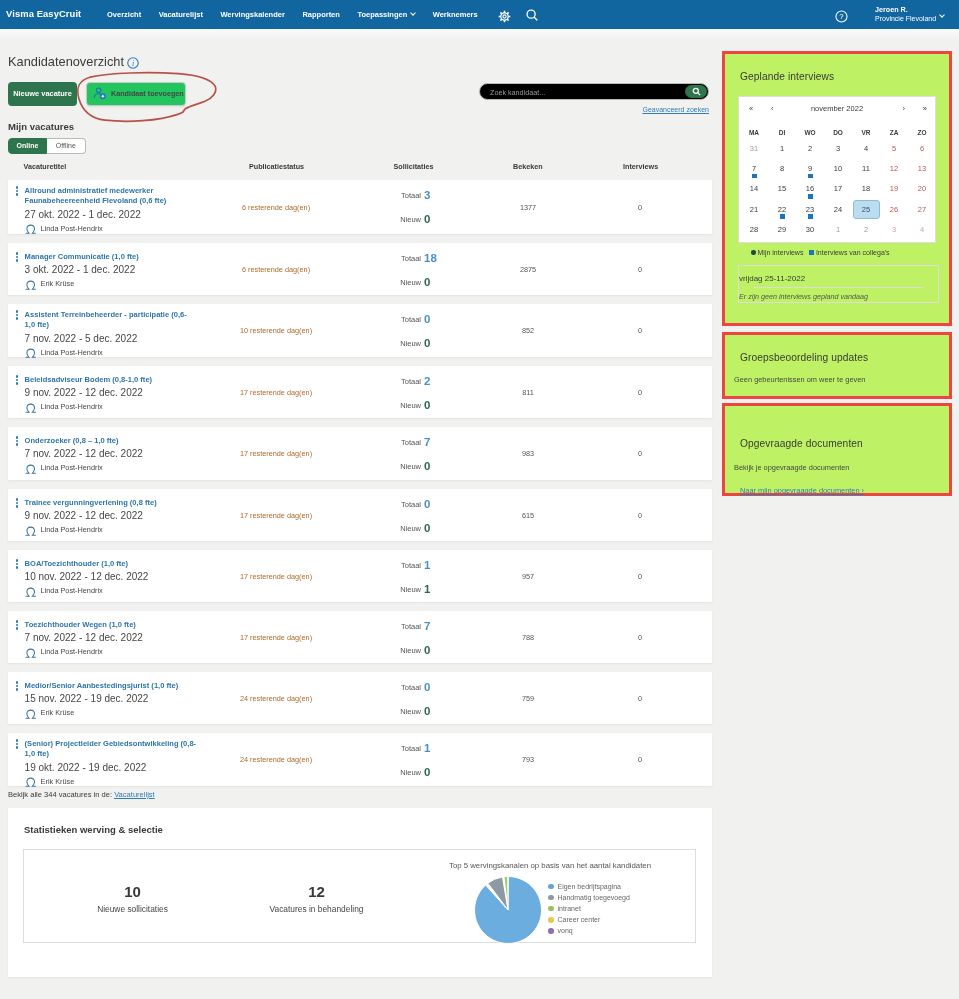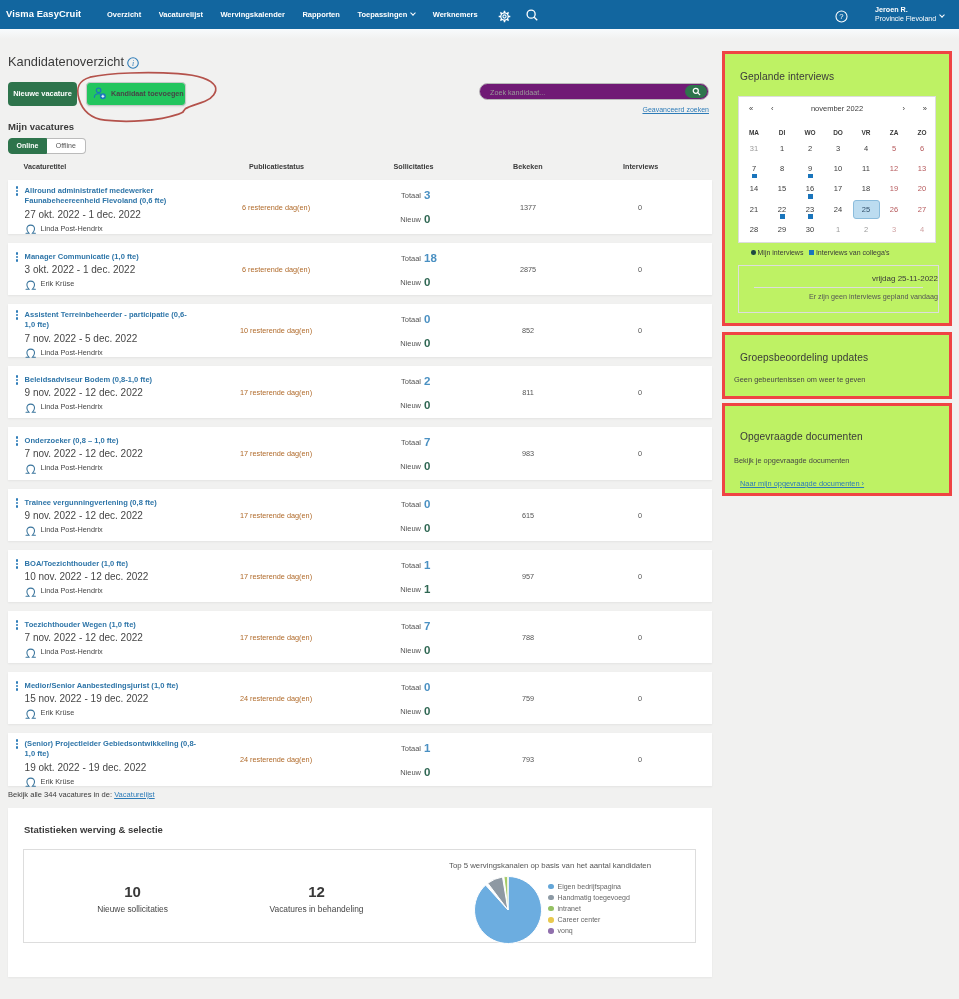--- a/index.html
+++ b/index.html
@@ -16,21 +16,21 @@
 .user b{font-size:7.2px}
 .uchev{position:absolute;left:939.5px;top:12.5px;width:4px;height:4px;border-right:1.1px solid #fff;border-bottom:1.1px solid #fff;transform:rotate(45deg)}
 
 .h1{position:absolute;left:8px;top:54px;font-size:12.8px;color:#3a3a3a}
 .infoico{position:absolute;left:126.5px;top:55px}
 
 .btn-green{position:absolute;left:8px;top:82px;width:69px;height:23.5px;background:#2e744c;border-radius:4px;color:#fff;font-size:7.45px;font-weight:600;text-align:center;line-height:23.5px}
 .btn-white{position:absolute;left:86px;top:82px;width:100px;height:23.5px;background:#22c55e;border:1px solid #c9c9c9;border-radius:4px;color:#464646;font-size:7.2px;font-weight:600;display:flex;align-items:center;white-space:nowrap;box-shadow:0 1px 2px rgba(0,0,0,.08)}
 .btn-white svg{margin:0 4px 0 6px;flex-shrink:0}
 
-.search{position:absolute;left:479px;top:83px;width:230px;height:17px;background:#701a75;border:1px solid #b9b9b9;border-radius:8.5px}
+.search{position:absolute;left:479px;top:83px;width:230px;height:17px;background:#000000;border:1px solid #b9b9b9;border-radius:8.5px}
 .search .ph{position:absolute;left:10px;top:3.5px;font-size:7.2px;color:#9a9a9a}
 .search .go{position:absolute;right:1px;top:1px;width:22px;height:13px;background:#2e744c;border-radius:6.5px;display:flex;align-items:center;justify-content:center}
 .advlink{position:absolute;left:479px;top:106px;width:230px;text-align:right;font-size:7px;color:#2e7cb8;text-decoration:underline}
 .h2{position:absolute;left:8px;top:120.5px;font-size:9.5px;font-weight:600;color:#3a3a3a}
 
 .toggle{position:absolute;left:8px;top:138px;height:16px;display:flex;font-size:7px}
 .toggle .on{width:39px;background:#2e744c;color:#fff;border:1px solid #2e744c;border-radius:4px 0 0 4px;text-align:center;line-height:14px;font-weight:600}
 .toggle .off{width:38.5px;background:#fff;color:#555;border:1px solid #bbb;border-left:none;border-radius:0 4px 4px 0;text-align:center;line-height:14px}
 
 .thead{position:absolute;left:8px;top:162px;width:704px;height:10px;font-size:7.2px;font-weight:bold;color:#3a3a3a}
@@ -56,44 +56,44 @@
 .c4{position:absolute;left:480px;top:0;width:80px;height:100%;display:flex;align-items:center;justify-content:center;font-size:7.3px;color:#555}
 .c5{position:absolute;left:592px;top:0;width:80px;height:100%;display:flex;align-items:center;justify-content:center;font-size:7.3px;color:#555}
 .seeall{position:absolute;left:8px;top:790px;font-size:7.55px;color:#3a3a3a}
 .seeall a{color:#2e7cb8;text-decoration:underline}
 
 .sb{position:absolute;left:722px;width:230px;background:#bef264;border:3px solid #ef4444}
 .p1{top:51px;height:275px}
 .p2{top:332px;height:67px}
 .p3{top:403px;height:93px}
 .sbh{font-size:10.2px;color:#3a3a3a;margin:17px 0 0 15px;letter-spacing:.1px}
-.p3 .sbh{margin-top:25px}
+.p3 .sbh{margin-top:32px}
 .sbt{font-size:7.4px;color:#464646;margin:12px 0 0 9px}
 .p3 .sbt{margin-top:14px}
 .sbl{font-size:7.4px;color:#2e7cb8;text-decoration:underline;margin:14px 0 0 15px}
 .cal{position:absolute;left:13px;top:42px;width:198px;height:147px;border:1px solid #ddd;background:#fff}
 .calhead{position:absolute;top:7px;left:0;width:100%;text-align:center;font-size:7.5px;color:#3a3a3a}
 .calhead .a{position:absolute;font-size:7.5px;color:#3a3a3a}
 .dnames{position:absolute;top:32px;left:1px;width:196px;display:flex}
 .dnames span{width:28px;text-align:center;font-size:6.5px;font-weight:bold;color:#3a3a3a}
 .weeks{position:absolute;top:42px;left:1px;width:196px}
 .crow{display:flex;height:20.2px}
 .cd{width:28px;text-align:center;font-size:7.5px;color:#3a3a3a;position:relative;line-height:20.2px}
 .cd.w{color:#b5575a}
 .cd.o{color:#9a9a9a}
 .cd.ow{color:#cfa0a1}
 .mk{position:absolute;left:12px;bottom:1px;width:4.5px;height:4.5px;background:#1a75bc}
 .selday{display:inline-block;width:27px;height:19px;background:#bcdcf0;border:1px solid #8bbcdc;border-radius:3px;color:#33506b;line-height:17px}
 .legend{position:absolute;left:26px;top:195px;font-size:7px;color:#3a3a3a;display:flex;align-items:center}
 .legend .d1{width:4.5px;height:4.5px;border-radius:50%;background:#1e4a41;margin-right:2px}
 .legend .d2{width:4.5px;height:4.5px;background:#1a75bc;margin:0 2px 0 6px}
-.daybox{position:absolute;left:13px;top:211px;width:201px;height:48px;border:1px solid #ddd;text-align:right}
+.daybox{position:absolute;left:13px;top:211px;width:201px;height:38px;border:1px solid #ddd;text-align:left}
 .daybox .dt{font-size:8px;color:#3a3a3a;margin-top:8px}
 .daybox .ln{height:1px;background:#ddd;margin:4px 15px 0 15px}
-.daybox .em{font-size:7.2px;color:#555;margin-top:4px}
+.daybox .em{font-style:italic;font-size:7.2px;color:#555;margin-top:4px}
 
 .stats{position:absolute;left:8px;top:808px;width:704px;height:169px;background:#fff;box-shadow:0 1px 2px rgba(0,0,0,.05)}
 .stats .sh{position:absolute;left:16px;top:16px;font-size:9.5px;font-weight:600;color:#3a3a3a}
 .sbox{position:absolute;left:15px;top:41px;width:673px;height:94px;border:1px solid #ddd}
 .stat1{position:absolute;left:41px;top:33px;width:135px;text-align:center}
 .stat2{position:absolute;left:225px;top:33px;width:135px;text-align:center}
 .snum2{font-size:15px;font-weight:600;color:#3a3a3a}
 .slab2{font-size:8.4px;color:#464646;margin-top:4px}
 .ctitle{position:absolute;left:420px;top:11px;width:212px;text-align:center;font-size:7.8px;color:#555}
 .pie{position:absolute;left:449px;top:25px}

